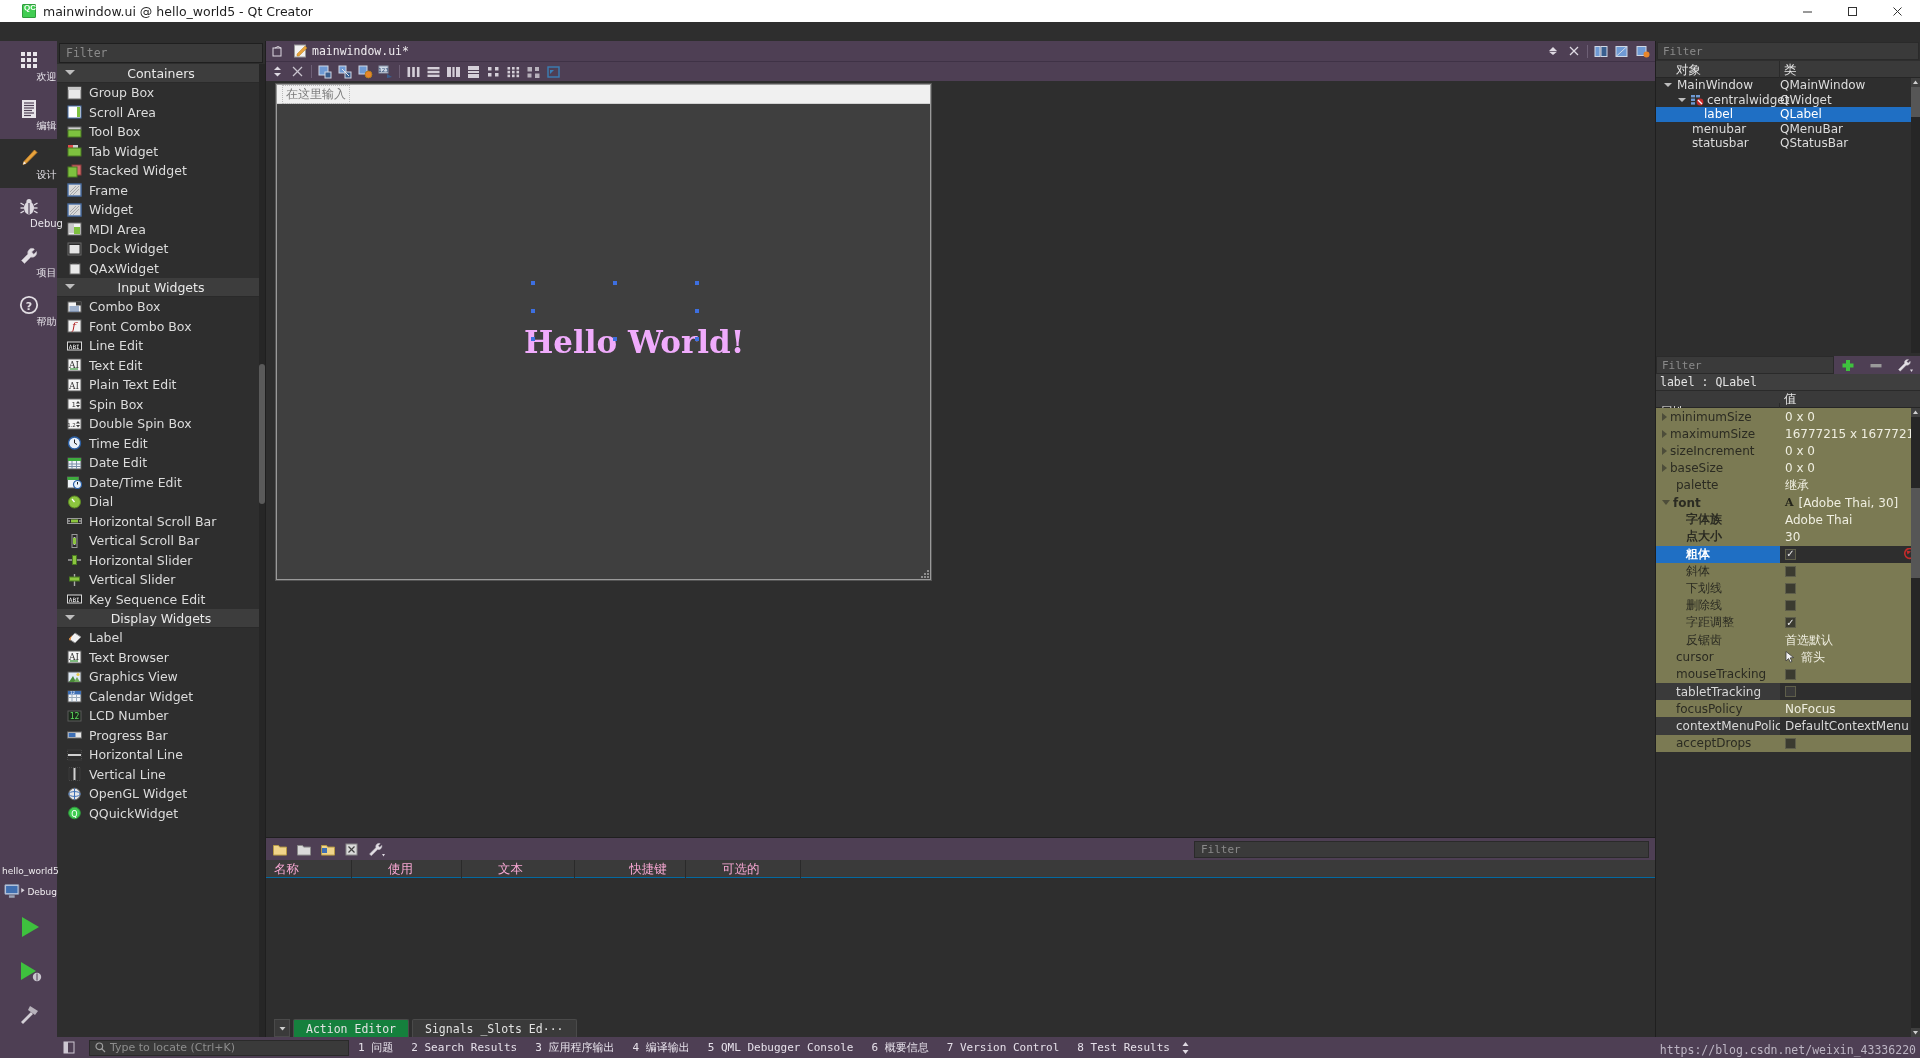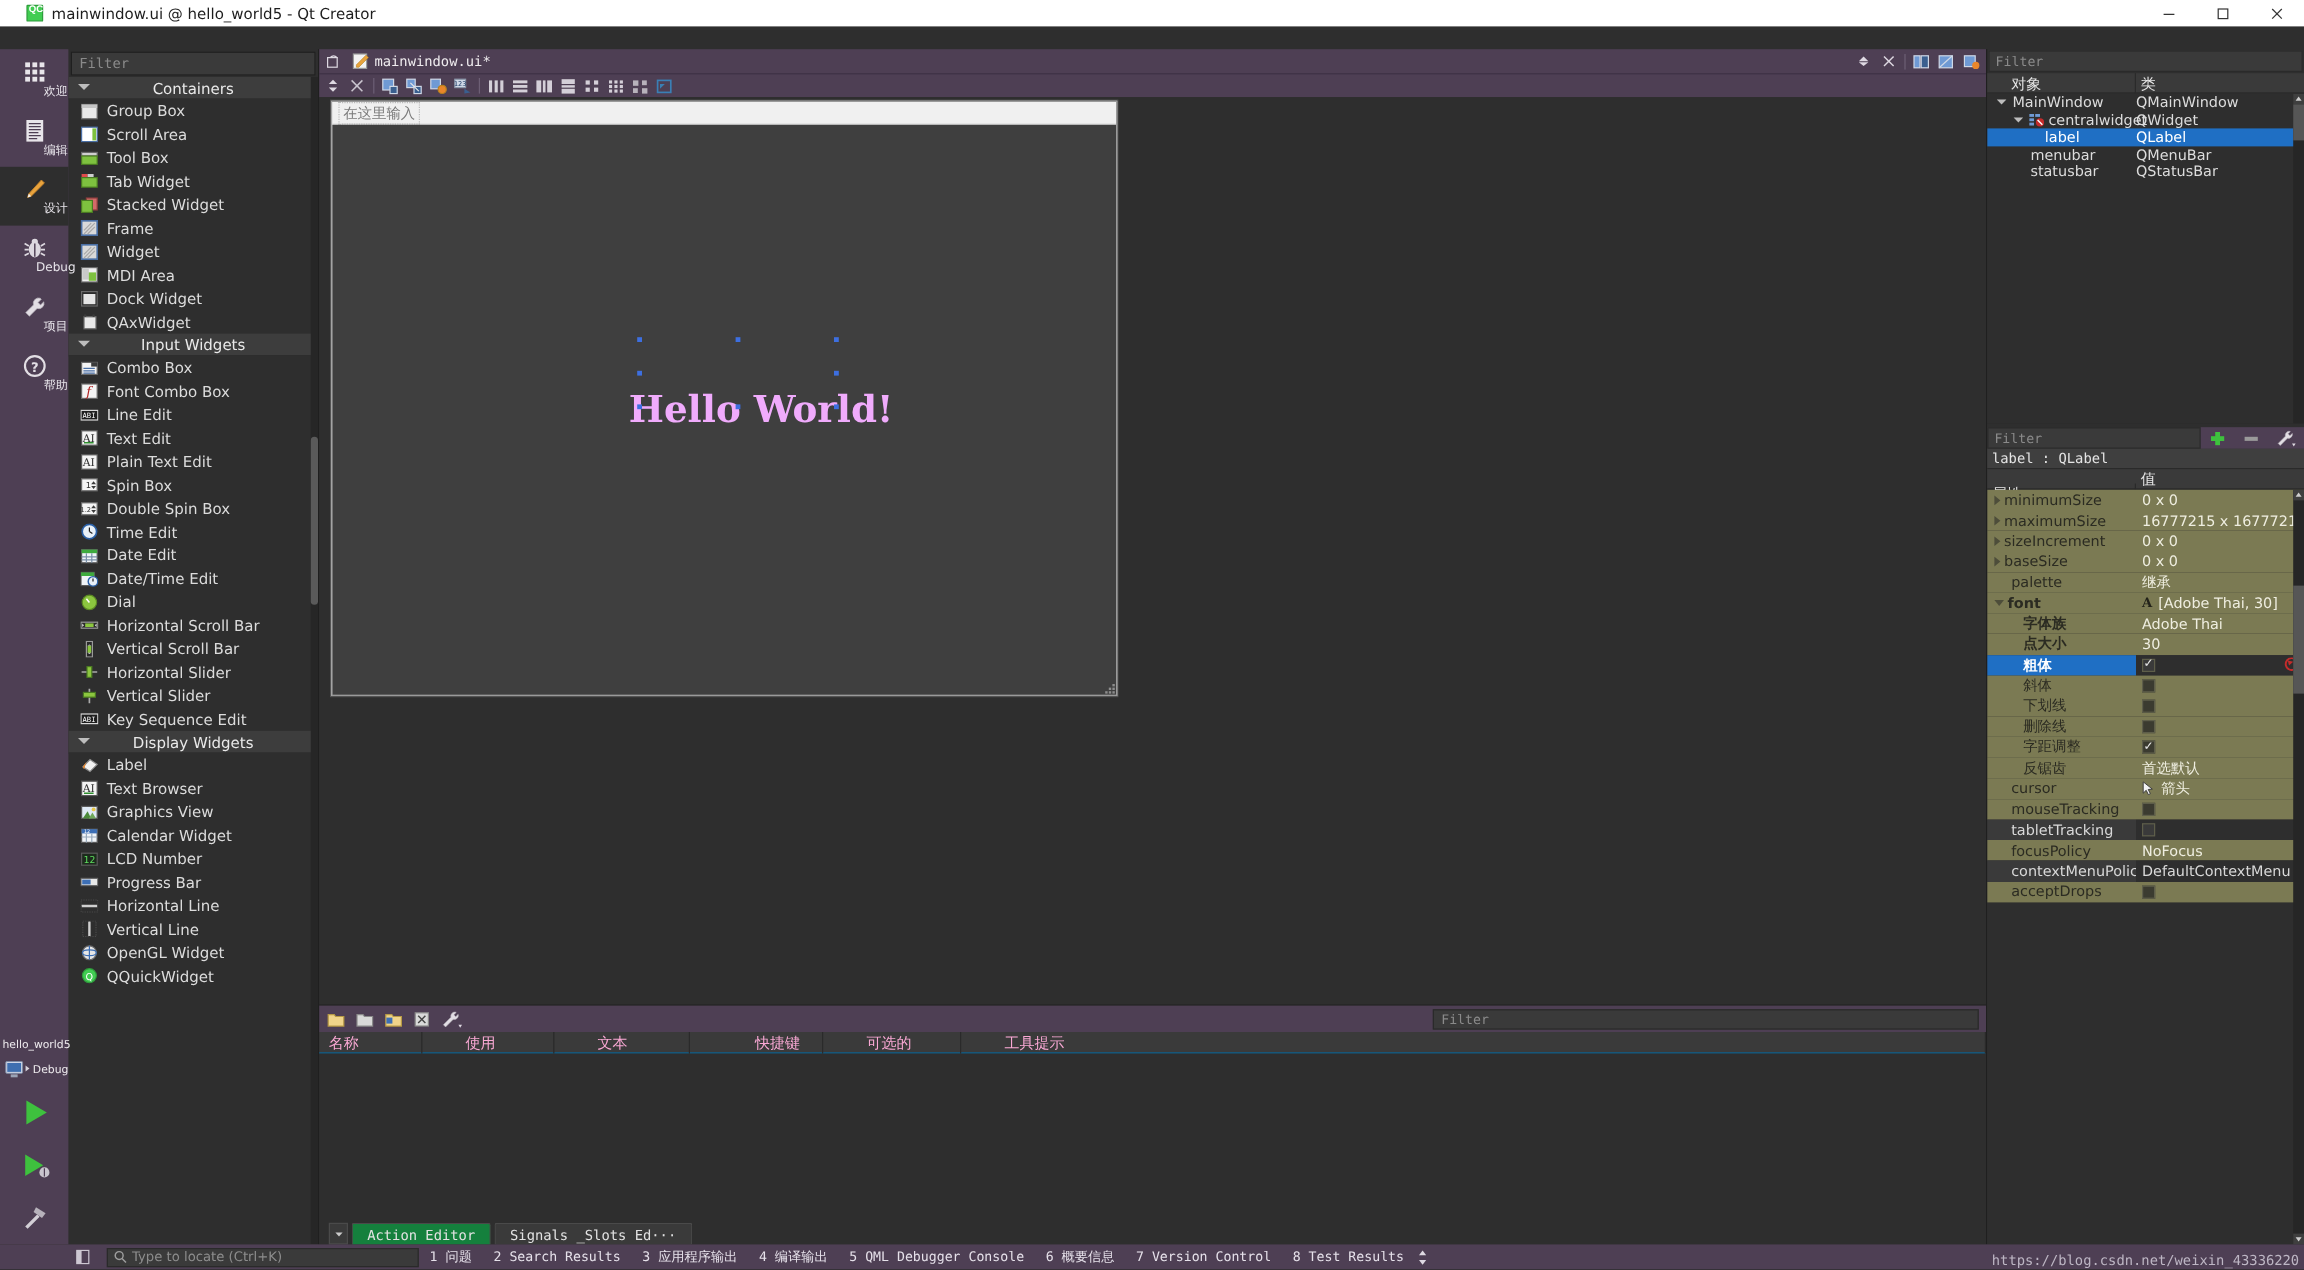--- a/index.html
+++ b/index.html
@@ -916,21 +916,20 @@
               </svg>
           </span>
           <div class="ae-filter">Filter</div>
         </div>
         <div class="ae-head">
           <div style="width:86px;">名称</div>
           <div style="width:82px;">使用</div>
           <div style="width:85px;">文本</div>
           <div style="width:83px;text-align:center;">快捷键</div>
           <div style="width:87px;">可选的</div>
-          <div style="flex:1;">工具提示</div>
         </div>
         <div class="ae-grid"></div>
         <div class="ae-tabs">
           <div class="ae-updown">
             <svg width="9" height="9" viewBox="0 0 9 9">
                 <polygon points="4.5,6.5 7.5,3 1.5,3" fill="#ccc"></polygon>
               </svg>
           </div>
           <div class="ae-tab active">Action Editor</div>
           <div class="ae-tab">Signals _Slots Ed···</div>

